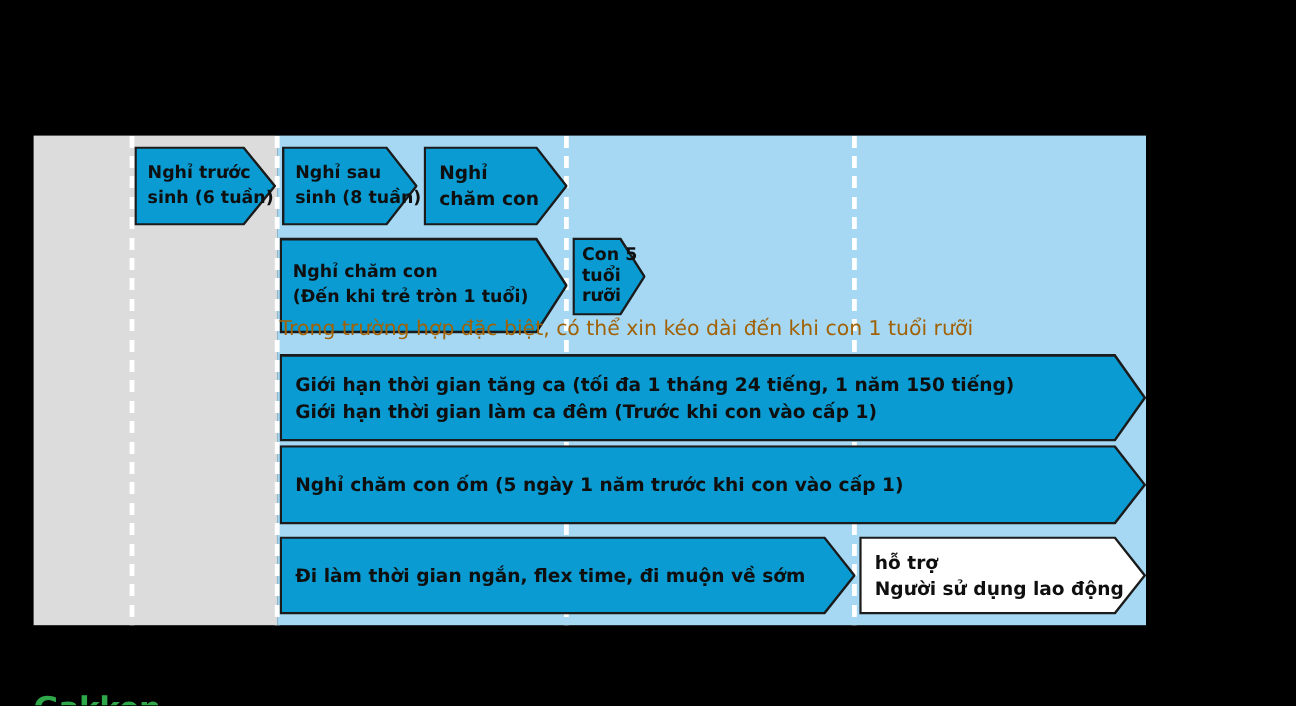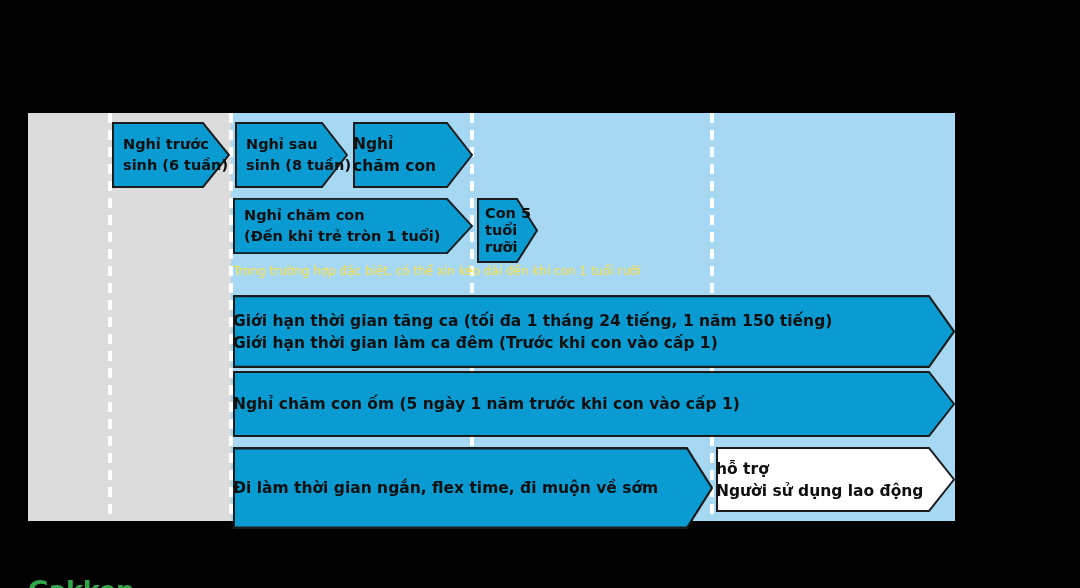--- a/index.html
+++ b/index.html
@@ -9,25 +9,25 @@
   .bg-gray{position:absolute;left:0;top:0;width:203px;height:100%;background:#dcdcdc;}
   .bg-blue{position:absolute;left:203px;top:0;right:0;height:100%;background:#a6d8f3;}
   .dash{position:absolute;top:0;bottom:0;width:4px;
         background-image:repeating-linear-gradient(to bottom,#ffffff 0 10px,rgba(255,255,255,0) 10px 17px);}
   .dash.d1{left:80px;} .dash.d2{left:201px;} .dash.d3{left:442px;} .dash.d4{left:682px;}
   .arrow{position:absolute;}
   .arrow svg{position:absolute;left:0;top:0;width:100%;height:100%;display:block;}
   .arrow polygon{fill:#0a9bd2;stroke:#1b1b1b;stroke-width:2;}
   .arrow.white polygon{fill:#ffffff;}
   .alabel{position:relative;height:100%;display:flex;flex-direction:column;justify-content:center;
-          font-weight:bold;font-size:15.5px;line-height:1.42;white-space:nowrap;}
+          padding-left:13px;font-weight:bold;font-size:15.5px;line-height:1.42;white-space:nowrap;}
   .alabel.small{font-size:14.5px;padding-left:8px;line-height:1.18;}
   .alabel.tight{font-size:14.5px;padding-left:11px;}
-  .annotation{position:absolute;left:205px;top:151px;font-size:12px;font-weight:400;
-              color:#fde047;white-space:nowrap;}
+  .annotation{position:absolute;left:205px;top:151px;font-size:17px;font-weight:400;
+              color:#a16207;white-space:nowrap;}
   .logo{position:absolute;left:28px;top:540px;font-size:26px;font-weight:bold;
         color:#2fa84a;letter-spacing:-0.5px;margin-top:36px;}
 </style>
 </head>
 <body>
 
 <div class="canvas">
   <div class="diagram">
     <div class="bg-gray"></div>
     <div class="bg-blue"></div>
@@ -58,21 +58,21 @@
     <div class="arrow" style="left:325px;top:9px;width:120px;height:66px">
       <svg viewBox="0 0 120 66" preserveAspectRatio="none">
           <polygon points="1,1 94,1 119,33 94,65 1,65"></polygon>
         </svg>
       <div class="alabel">
         <span>Nghỉ</span>
         <span>chăm con</span>
       </div>
     </div>
 
-    <div class="arrow" style="left:205px;top:85px;width:240px;height:56px">
+    <div class="arrow" style="left:205px;top:85px;width:240px;height:80px">
       <svg viewBox="0 0 240 65" preserveAspectRatio="none">
           <polygon points="1,1 214,1 239,32.5 214,64 1,64"></polygon>
         </svg>
       <div class="alabel tight">
         <span>Nghỉ chăm con</span>
         <span>(Đến khi trẻ tròn 1 tuổi)</span>
       </div>
     </div>
     <div class="arrow" style="left:449px;top:85px;width:61px;height:65px">
       <svg viewBox="0 0 61 65" preserveAspectRatio="none">
@@ -99,21 +99,21 @@
 
     <div class="arrow" style="left:205px;top:258px;width:722px;height:66px">
       <svg viewBox="0 0 722 66" preserveAspectRatio="none">
           <polygon points="1,1 696,1 721,33 696,65 1,65"></polygon>
         </svg>
       <div class="alabel">
         <span>Nghỉ chăm con ốm (5 ngày 1 năm trước khi con vào cấp 1)</span>
       </div>
     </div>
 
-    <div class="arrow" style="left:205px;top:334px;width:480px;height:82px">
+    <div class="arrow" style="left:205px;top:334px;width:480px;height:65px">
       <svg viewBox="0 0 480 65" preserveAspectRatio="none">
           <polygon points="1,1 454,1 479,32.5 454,64 1,64"></polygon>
         </svg>
       <div class="alabel">
         <span>Đi làm thời gian ngắn, flex time, đi muộn về sớm</span>
       </div>
     </div>
     <div class="arrow white" style="left:688px;top:334px;width:239px;height:65px">
       <svg viewBox="0 0 239 65" preserveAspectRatio="none">
           <polygon points="1,1 213,1 238,32.5 213,64 1,64"></polygon>

